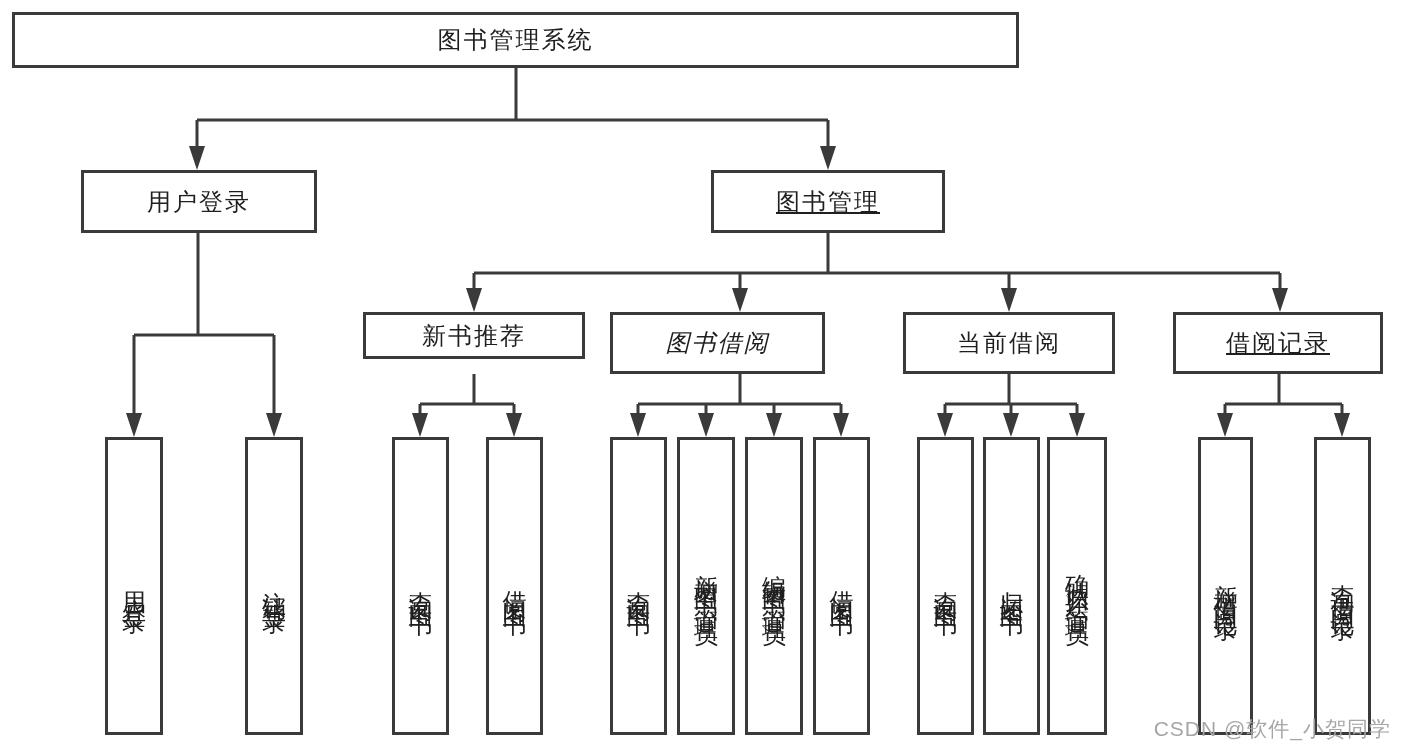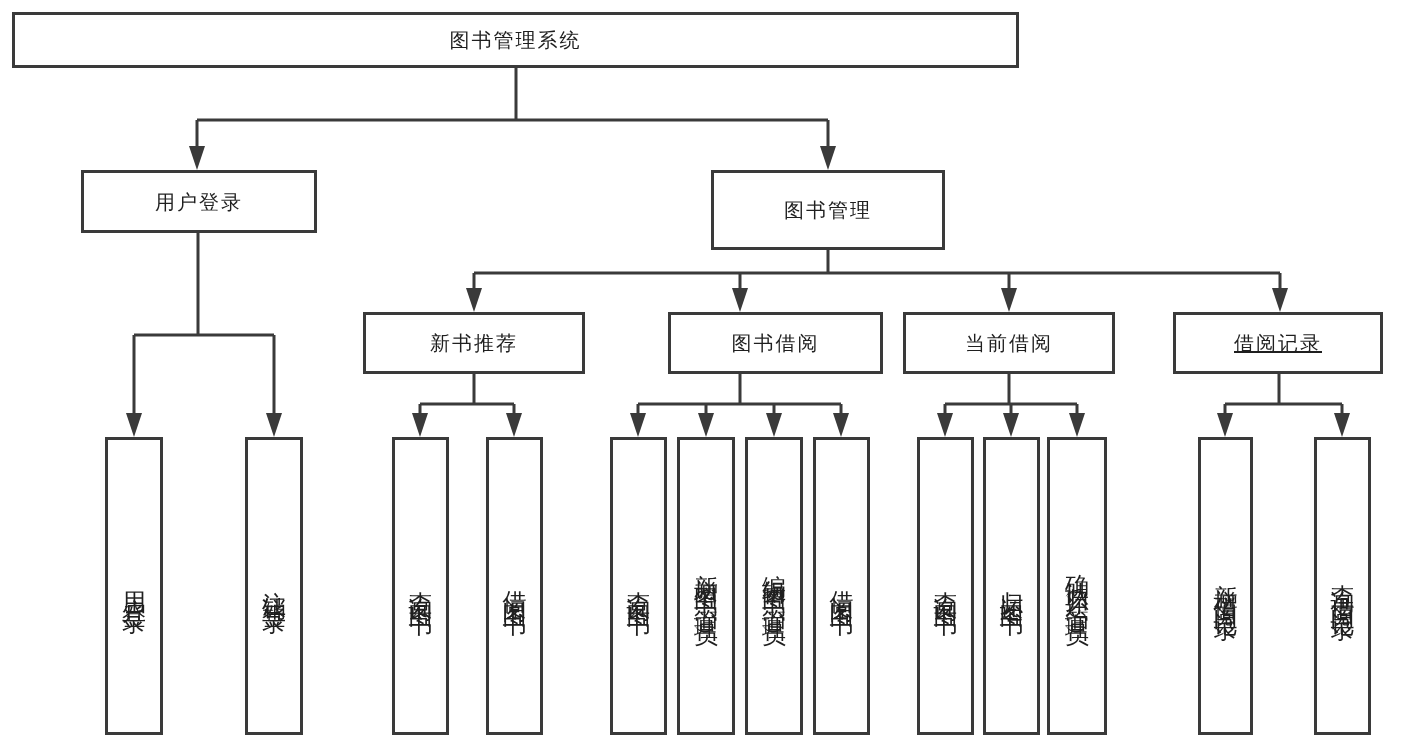--- a/index.html
+++ b/index.html
@@ -21,39 +21,39 @@
     position: absolute;
     box-sizing: border-box;
     border: 3px solid #3a3a3a;
     background: #ffffff;
     display: flex;
     align-items: center;
     justify-content: center;
     color: #1f1f1f;
   }
   .hlabel {
-    font-size: 20px;
+    font-size: 24px;
     letter-spacing: 2px;
     white-space: nowrap;
     line-height: 1;
   }
   .vnode .vlabel {
     writing-mode: vertical-rl;
     text-orientation: mixed;
     font-size: 24px;
     letter-spacing: 7px;
     line-height: 1;
     white-space: nowrap;
   }
   
   .root-box   { left: 12px;   top: 12px;  width: 1007px; height: 56px; }
   .l1-a       { left: 81px;   top: 170px; width: 236px;  height: 63px; }
-  .l1-b       { left: 711px;  top: 170px; width: 234px;  height: 80px; }
-  .l2-a       { left: 363px;  top: 312px; width: 222px;  height: 62px; justify-content: center; }
-  .l2-b       { left: 668px;  top: 312px; width: 215px;  height: 62px; }
+  .l1-b       { left: 711px;  top: 170px; width: 234px;  height: 63px; text-decoration: underline; }
+  .l2-a       { left: 363px;  top: 312px; width: 222px;  height: 47px; justify-content: center; }
+  .l2-b       { left: 610px;  top: 312px; width: 215px;  height: 62px; font-style: italic; }
   .l2-c       { left: 903px;  top: 312px; width: 212px;  height: 62px; text-align: center; }
   .l2-d       { left: 1173px; top: 312px; width: 210px;  height: 62px; text-decoration: underline; }
   .leaf       { top: 437px; height: 298px; }
   .leaf-1  { left: 105px;  width: 58px; }
   .leaf-2  { left: 245px;  width: 58px; }
   .leaf-3  { left: 392px;  width: 57px; }
   .leaf-4  { left: 486px;  width: 57px; }
   .leaf-5  { left: 610px;  width: 57px; }
   .leaf-6  { left: 677px;  width: 58px; }
   .leaf-7  { left: 745px;  width: 58px; }
@@ -172,14 +172,15 @@
     <span class="vlabel">确认归还（管理员）</span>
   </div>
 
   <div class="node vnode leaf leaf-12">
     <span class="vlabel">新增借阅记录</span>
   </div>
   <div class="node vnode leaf leaf-13">
     <span class="vlabel">查询借阅记录</span>
   </div>
 
+  <div class="watermark">CSDN @软件_小贺同学</div>
 
 </div>
 
 </body></html>

